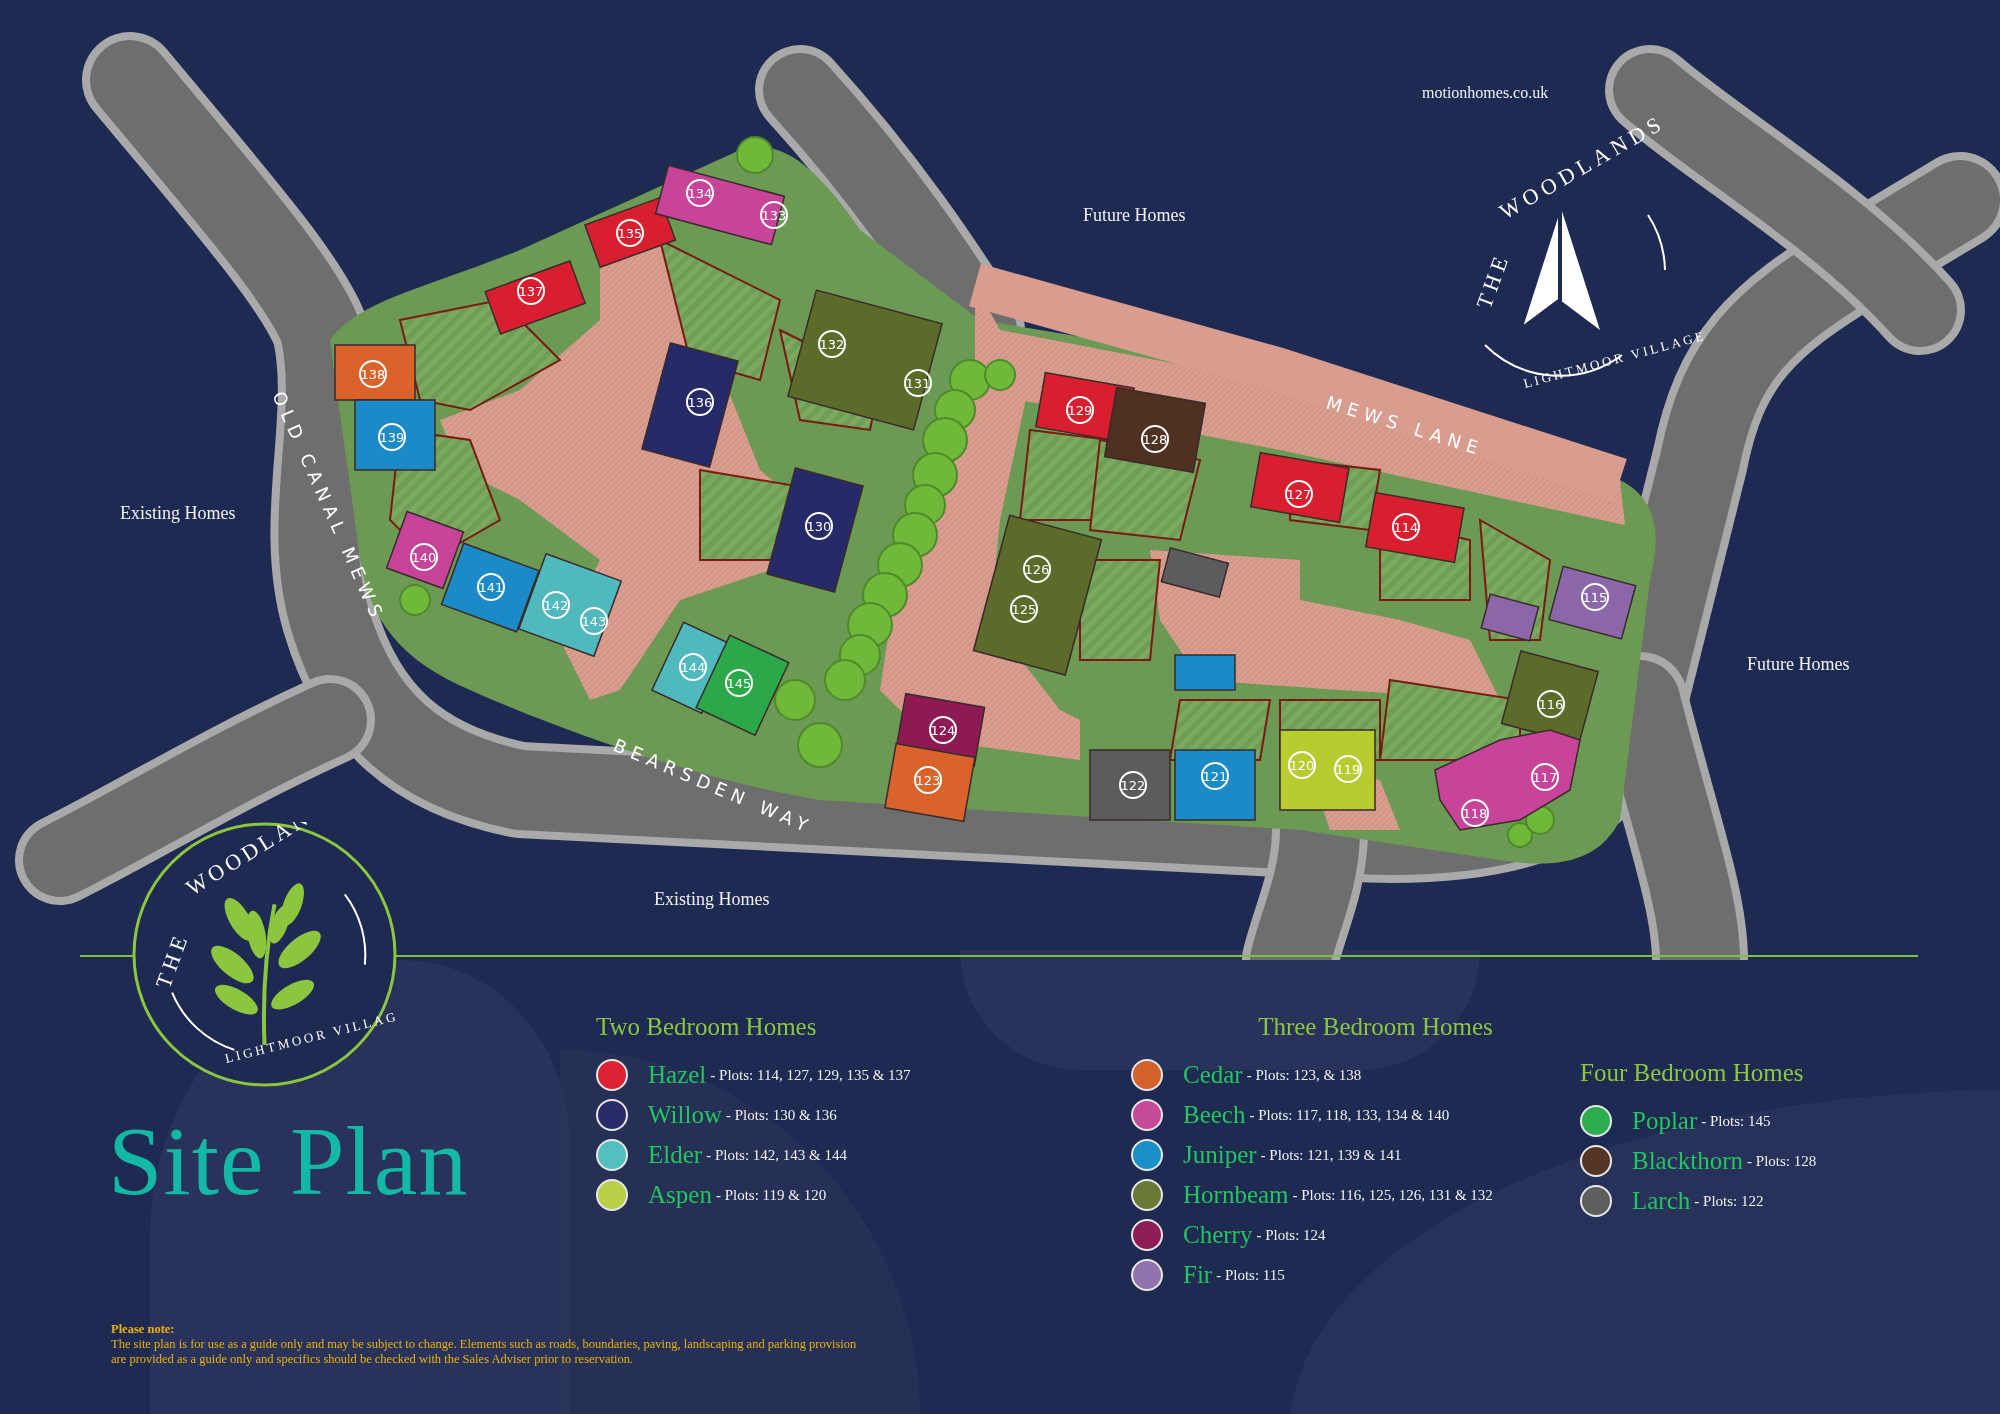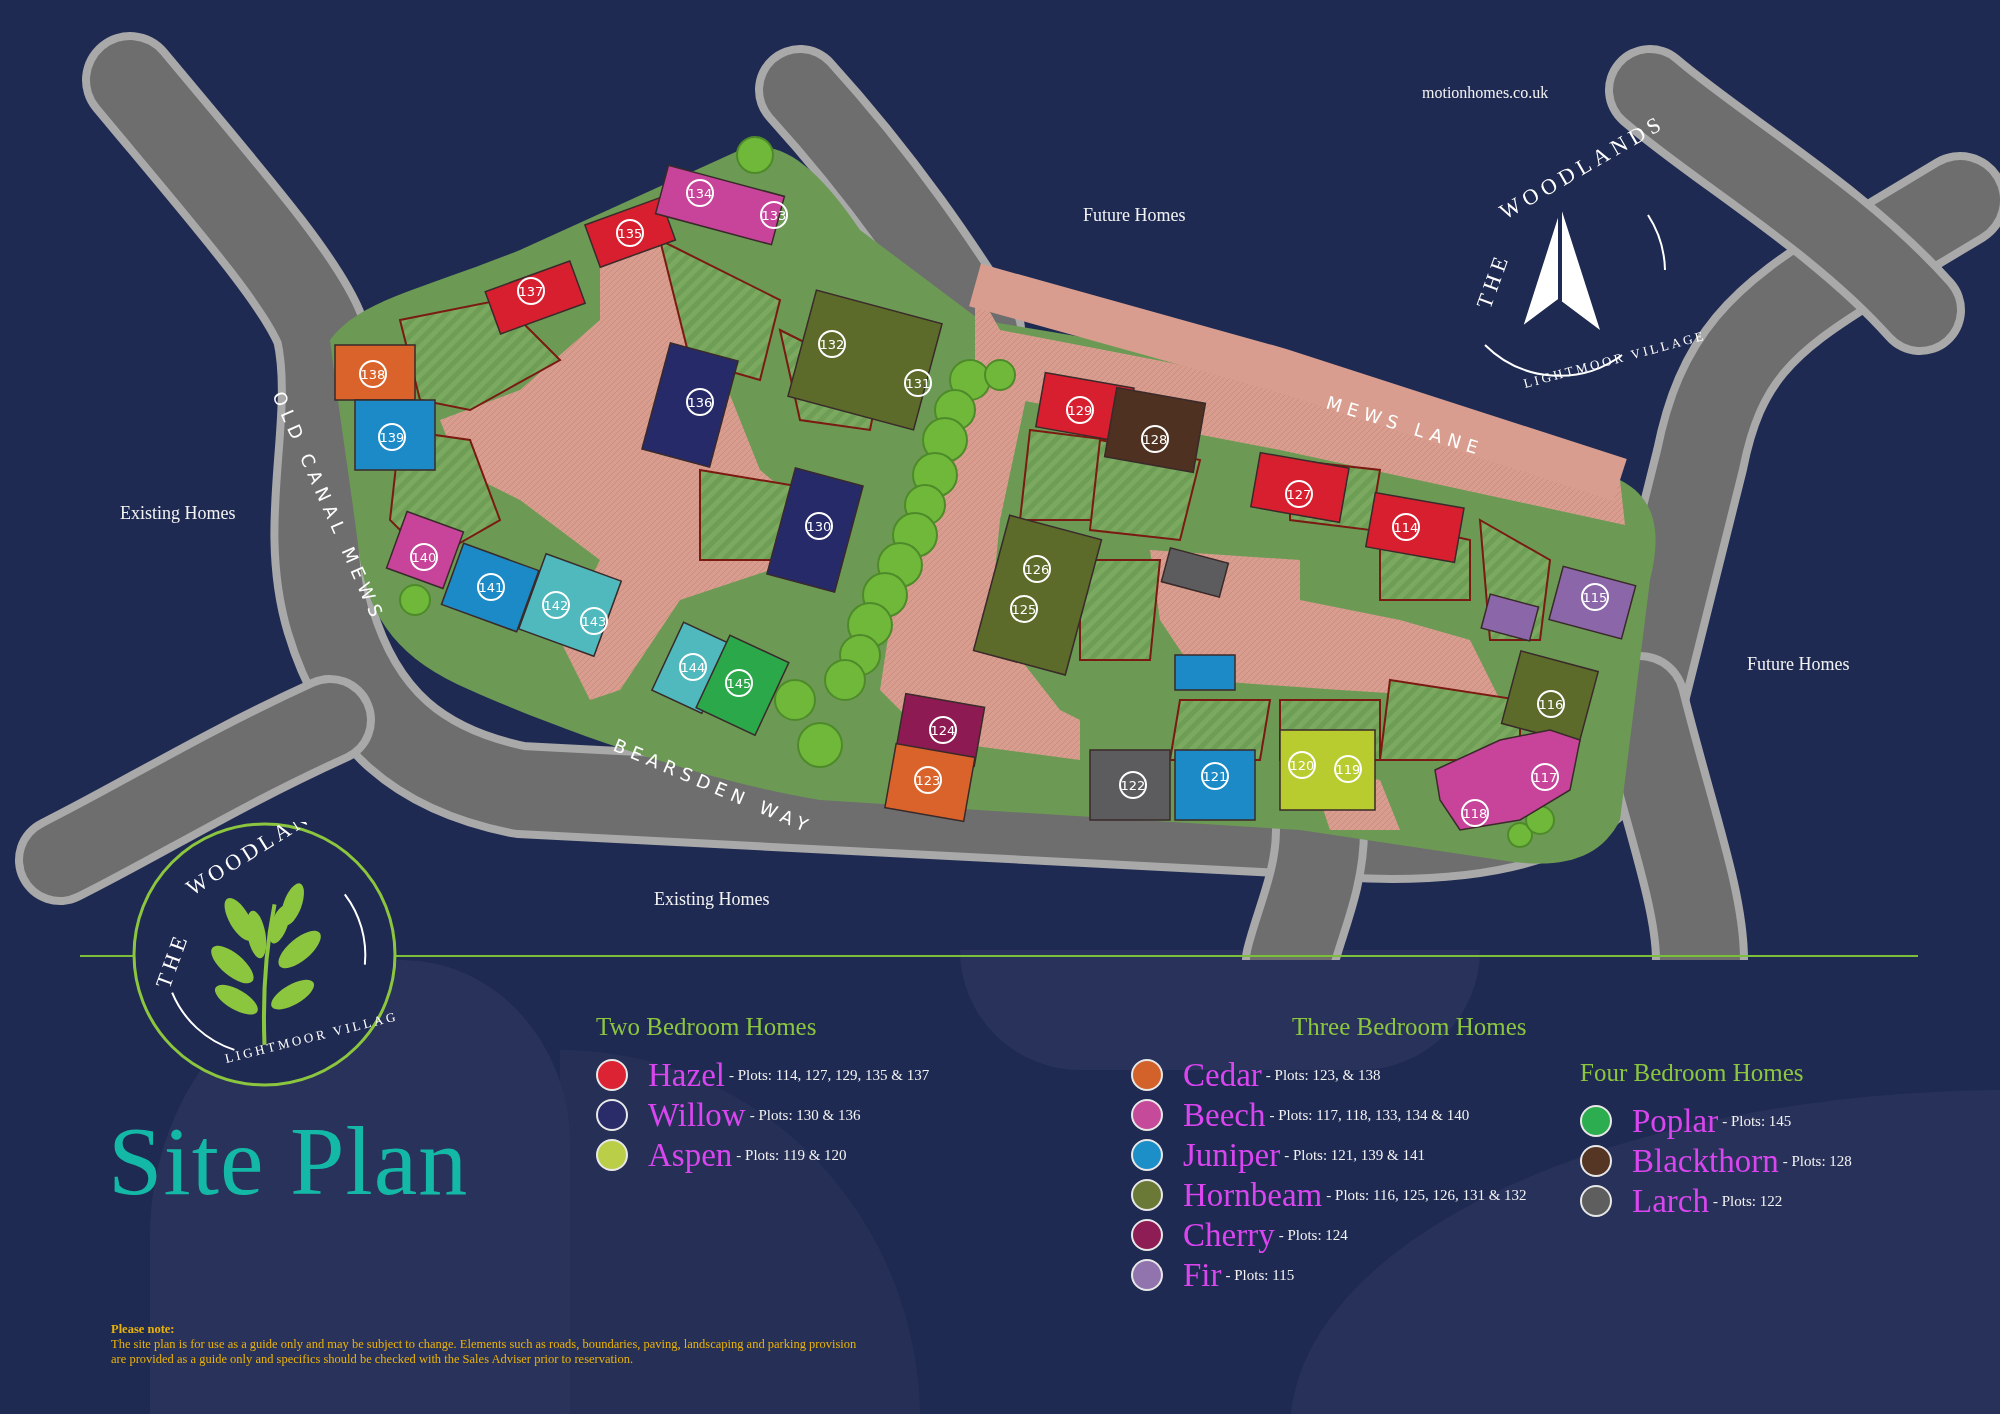--- a/index.html
+++ b/index.html
@@ -7,21 +7,21 @@
   .bg-leaf{position:absolute;background:#2c355c;}
   #map-svg{position:absolute;left:0;top:0;width:2000px;height:960px;}
   .area-label{position:absolute;font-family:"Liberation Serif",serif;font-size:18px;color:#f2f2f2;white-space:nowrap;}
   .website{position:absolute;left:1422px;top:84px;font-family:"Liberation Serif",serif;font-size:16px;color:#f2f2f2;text-align:right;}
   .divider{position:absolute;left:80px;top:955px;width:1838px;height:2px;background:#7bbf3a;}
   .site-title{position:absolute;left:108px;top:1112px;font-family:"Liberation Serif",serif;font-size:98px;color:#14b8a6;letter-spacing:1px;line-height:1;}
   .legend-group{position:absolute;}
   .legend-heading{font-family:"Liberation Serif",serif;font-size:25px;color:#8cc63f;margin:0 0 14px 0;white-space:nowrap;}
   .legend-row{display:flex;align-items:center;height:40px;white-space:nowrap;}
   .swatch{width:32px;height:32px;border-radius:50%;border:2px solid #e8e8e8;box-sizing:border-box;margin-right:20px;flex:none;}
-  .type-name{font-family:"Liberation Serif",serif;font-size:33px;color:#d946ef;}
+  .type-name{font-family:"Liberation Serif",serif;font-size:25px;color:#22c55e;}
   .plots{font-family:"Liberation Serif",serif;font-size:15px;color:#f2f2f2;margin-left:4px;}
   .note{position:absolute;left:111px;top:1322px;width:760px;font-family:"Liberation Serif",serif;font-size:12.5px;line-height:15px;color:#eab308;}
   .note b{display:block;}
   .road-label{font-family:"DejaVu Sans",sans-serif;fill:#fff;font-size:18px;letter-spacing:6px;}
   .plot-num{font-family:"DejaVu Sans",sans-serif;font-size:13px;fill:#fff;text-anchor:middle;dominant-baseline:central;}
   .logo-text{font-family:"Liberation Serif",serif;fill:#fff;}
 </style>
 </head>
 <body>
 
@@ -322,20 +322,25 @@
     <span class="swatch" style="background:#dc2333"></span>
     <span class="type-name">Hazel</span>
     <span class="plots">- Plots: 114, 127, 129, 135 &amp; 137</span>
   </div>
   <div class="legend-row">
     <span class="swatch" style="background:#2a2c6a"></span>
     <span class="type-name">Willow</span>
     <span class="plots">- Plots: 130 &amp; 136</span>
   </div>
   <div class="legend-row">
+    <span class="swatch" style="background:#52bfc0"></span>
+    <span class="type-name">Elder</span>
+    <span class="plots">- Plots: 142, 143 &amp; 144</span>
+  </div>
+  <div class="legend-row">
     <span class="swatch" style="background:#bacf47"></span>
     <span class="type-name">Aspen</span>
     <span class="plots">- Plots: 119 &amp; 120</span>
   </div>
 </div>
 
 <div class="legend-group" style="left:1131px;top:1013px;text-align:right;">
   <div class="legend-heading">Three Bedroom Homes</div>
   <div class="legend-row">
     <span class="swatch" style="background:#d2622a"></span>

